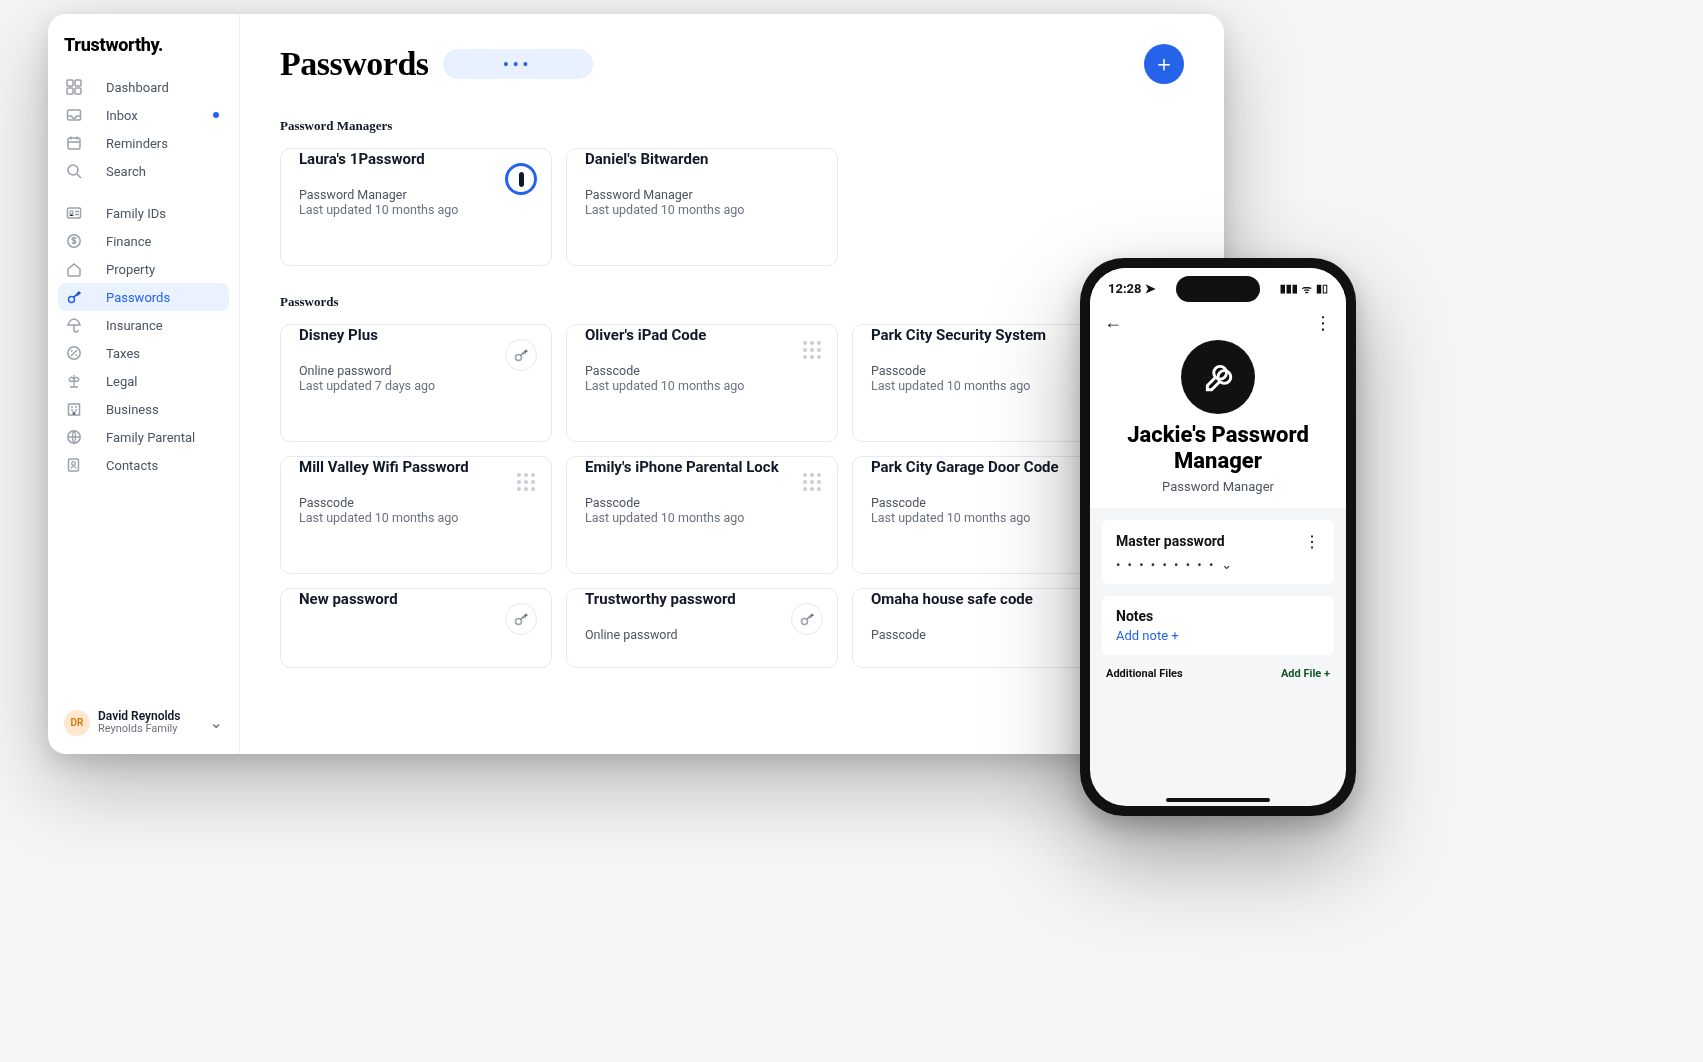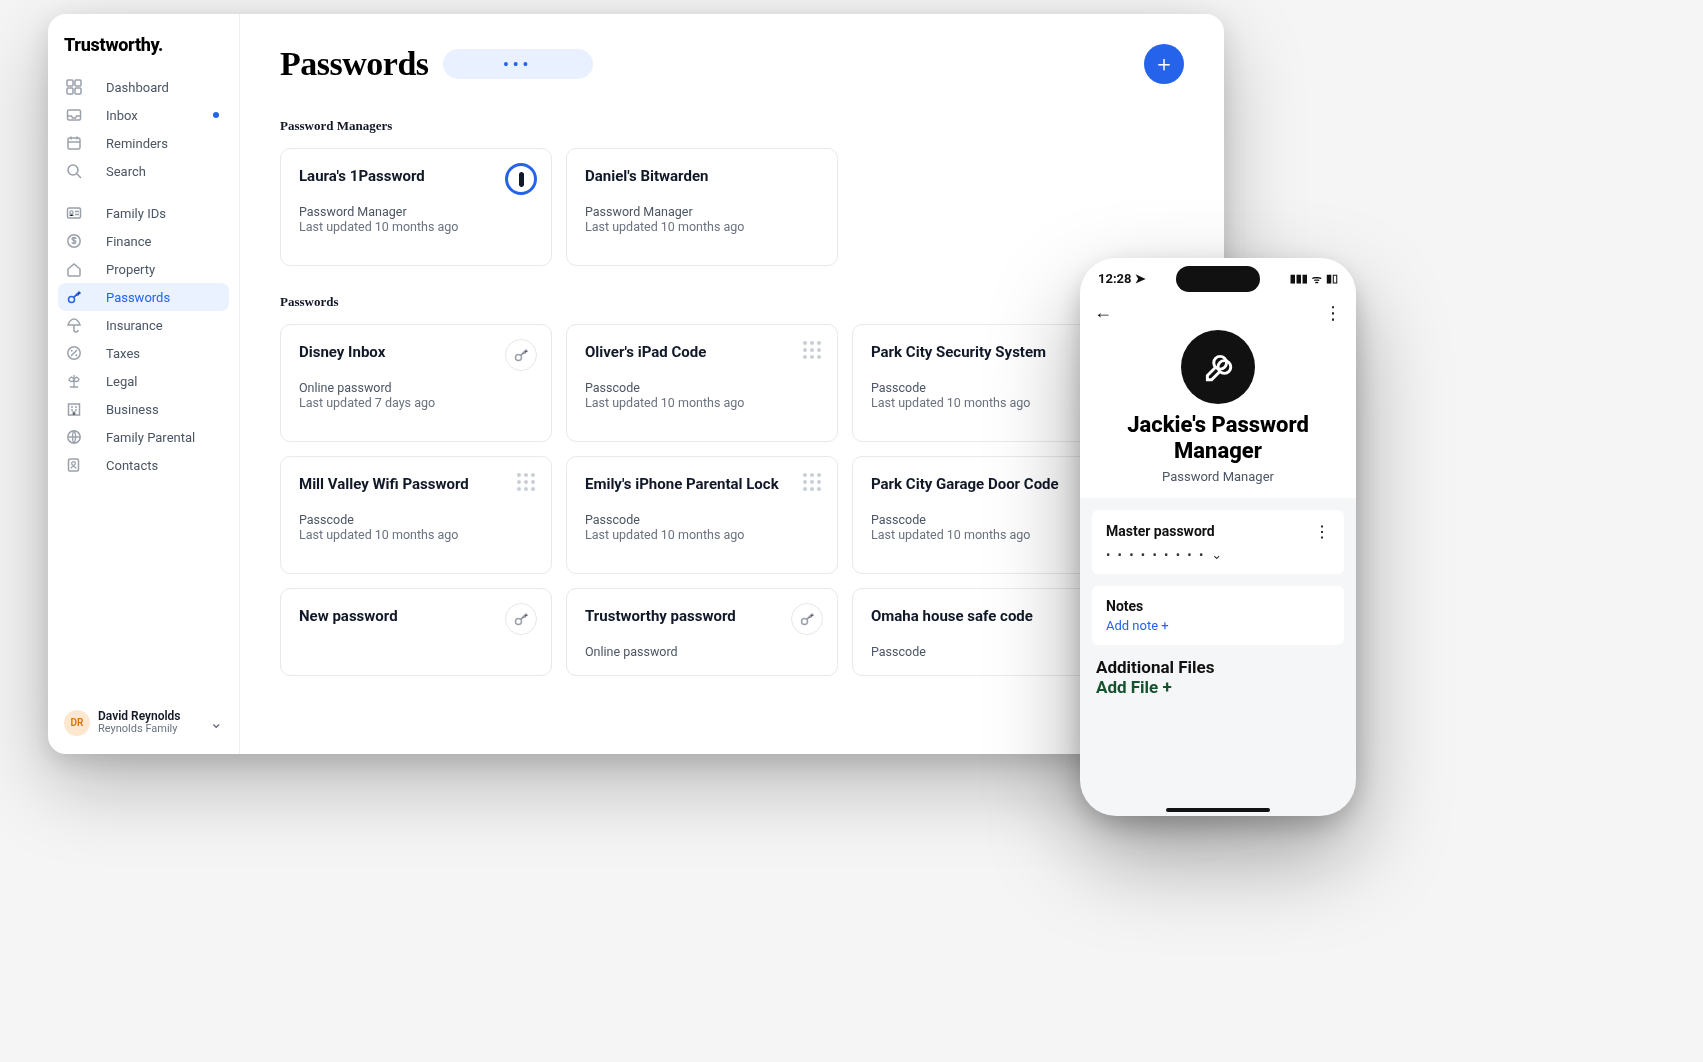--- a/index.html
+++ b/index.html
@@ -146,21 +146,21 @@
   }
   .card-grid {
     display: grid;
     grid-template-columns: repeat(3, 272px);
     gap: 14px;
     margin-bottom: 28px;
   }
   .card {
     border: 1px solid #e7e9ed;
     border-radius: 10px;
-    padding: 18px 18px 16px 18px;
+    padding: 1px 18px 16px 18px;
     background: #fff;
     position: relative;
     min-height: 118px;
     cursor: pointer;
   }
   .card.clipped { overflow: hidden; }
   .card-title {
     font-size: 15px;
     font-weight: 700;
     color: #111827;
@@ -204,20 +204,21 @@
   
   .phone {
     position: absolute;
     left: 1080px;
     top: 258px;
     width: 276px;
     height: 558px;
     border-radius: 44px;
     background: #111;
     box-shadow: 0 40px 90px rgba(0,0,0,0.35), 0 10px 24px rgba(0,0,0,0.2);
+    padding: 10px;
   }
   .phone-screen {
     width: 100%; height: 100%;
     background: #f5f6f8;
     border-radius: 36px;
     position: relative;
     overflow: hidden;
     display: flex;
     flex-direction: column;
   }
@@ -284,22 +285,21 @@
   .ph-row {
     display: flex; justify-content: space-between; align-items: center;
   }
   .ph-label { font-size: 14px; font-weight: 700; color: #111; }
   .ph-value { font-size: 13px; color: #333; letter-spacing: 2px; margin-top: 6px; display:flex; align-items:center; gap:6px;}
   .ph-link  { font-size: 13px; color: #2563eb; margin-top: 4px; cursor: pointer; }
 
   .ph-section-row {
     display: flex; justify-content: space-between;
     padding: 0 4px;
-    font-size: 17px;
-    flex-direction: column;
+    font-size: 11px;
   }
   .ph-section-row .t { font-weight: 700; color: #111; }
   .ph-section-row .a { color: #14532d; font-weight: 700; cursor:pointer; }
 
   .ph-tabbar {
     height: 56px;
     background: #fff;
     border-top: 1px solid #eceef1;
     display: flex;
     justify-content: space-around;
@@ -565,21 +565,21 @@
         <div class="card-title">Daniel's Bitwarden</div>
         <div class="card-type">Password Manager</div>
         <div class="card-sub">Last updated 10 months ago</div>
       </div>
     </div>
 
     <div class="section-label">Passwords</div>
     <div class="card-grid">
 
       <div class="card">
-        <div class="card-title">Disney Inbox</div>
+        <div class="card-title">Disney Plus</div>
         <div class="card-icon ring">
             <svg width="16" height="16">
               <use href="#i-key"></use>
             </svg>
           </div>
         <div class="card-type">Online password</div>
         <div class="card-sub">Last updated 7 days ago</div>
       </div>
 
       <div class="card">

